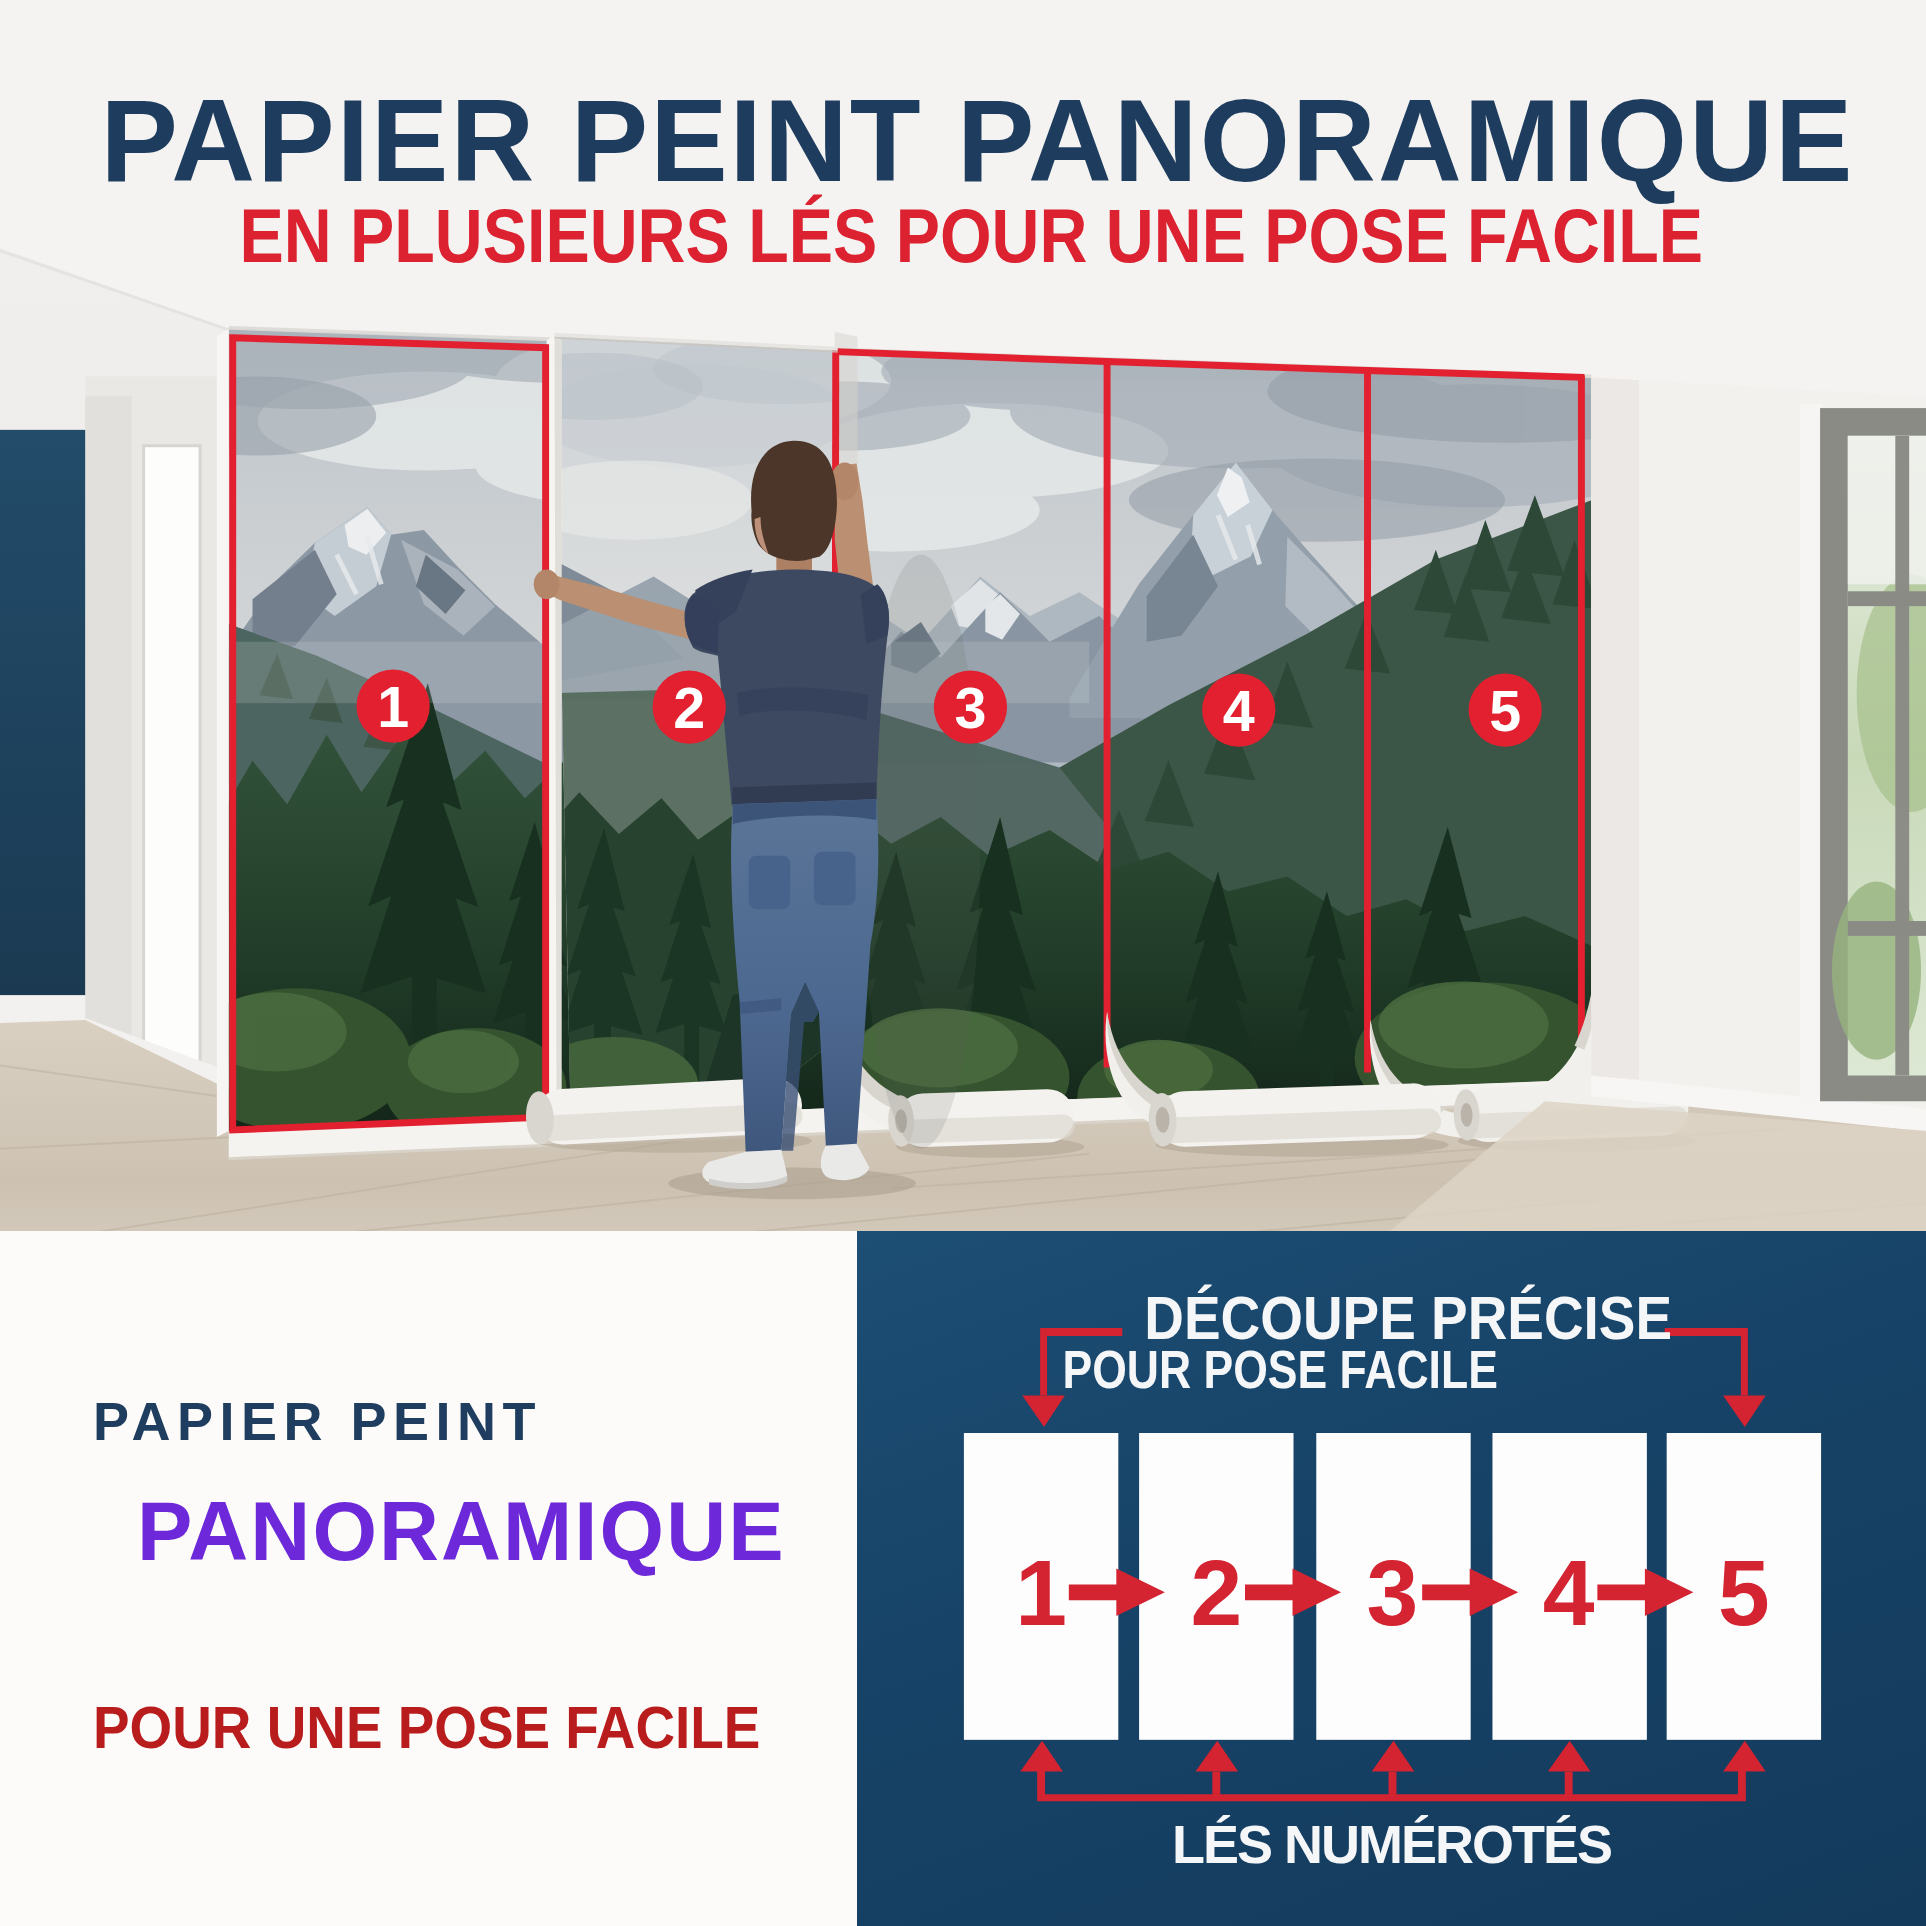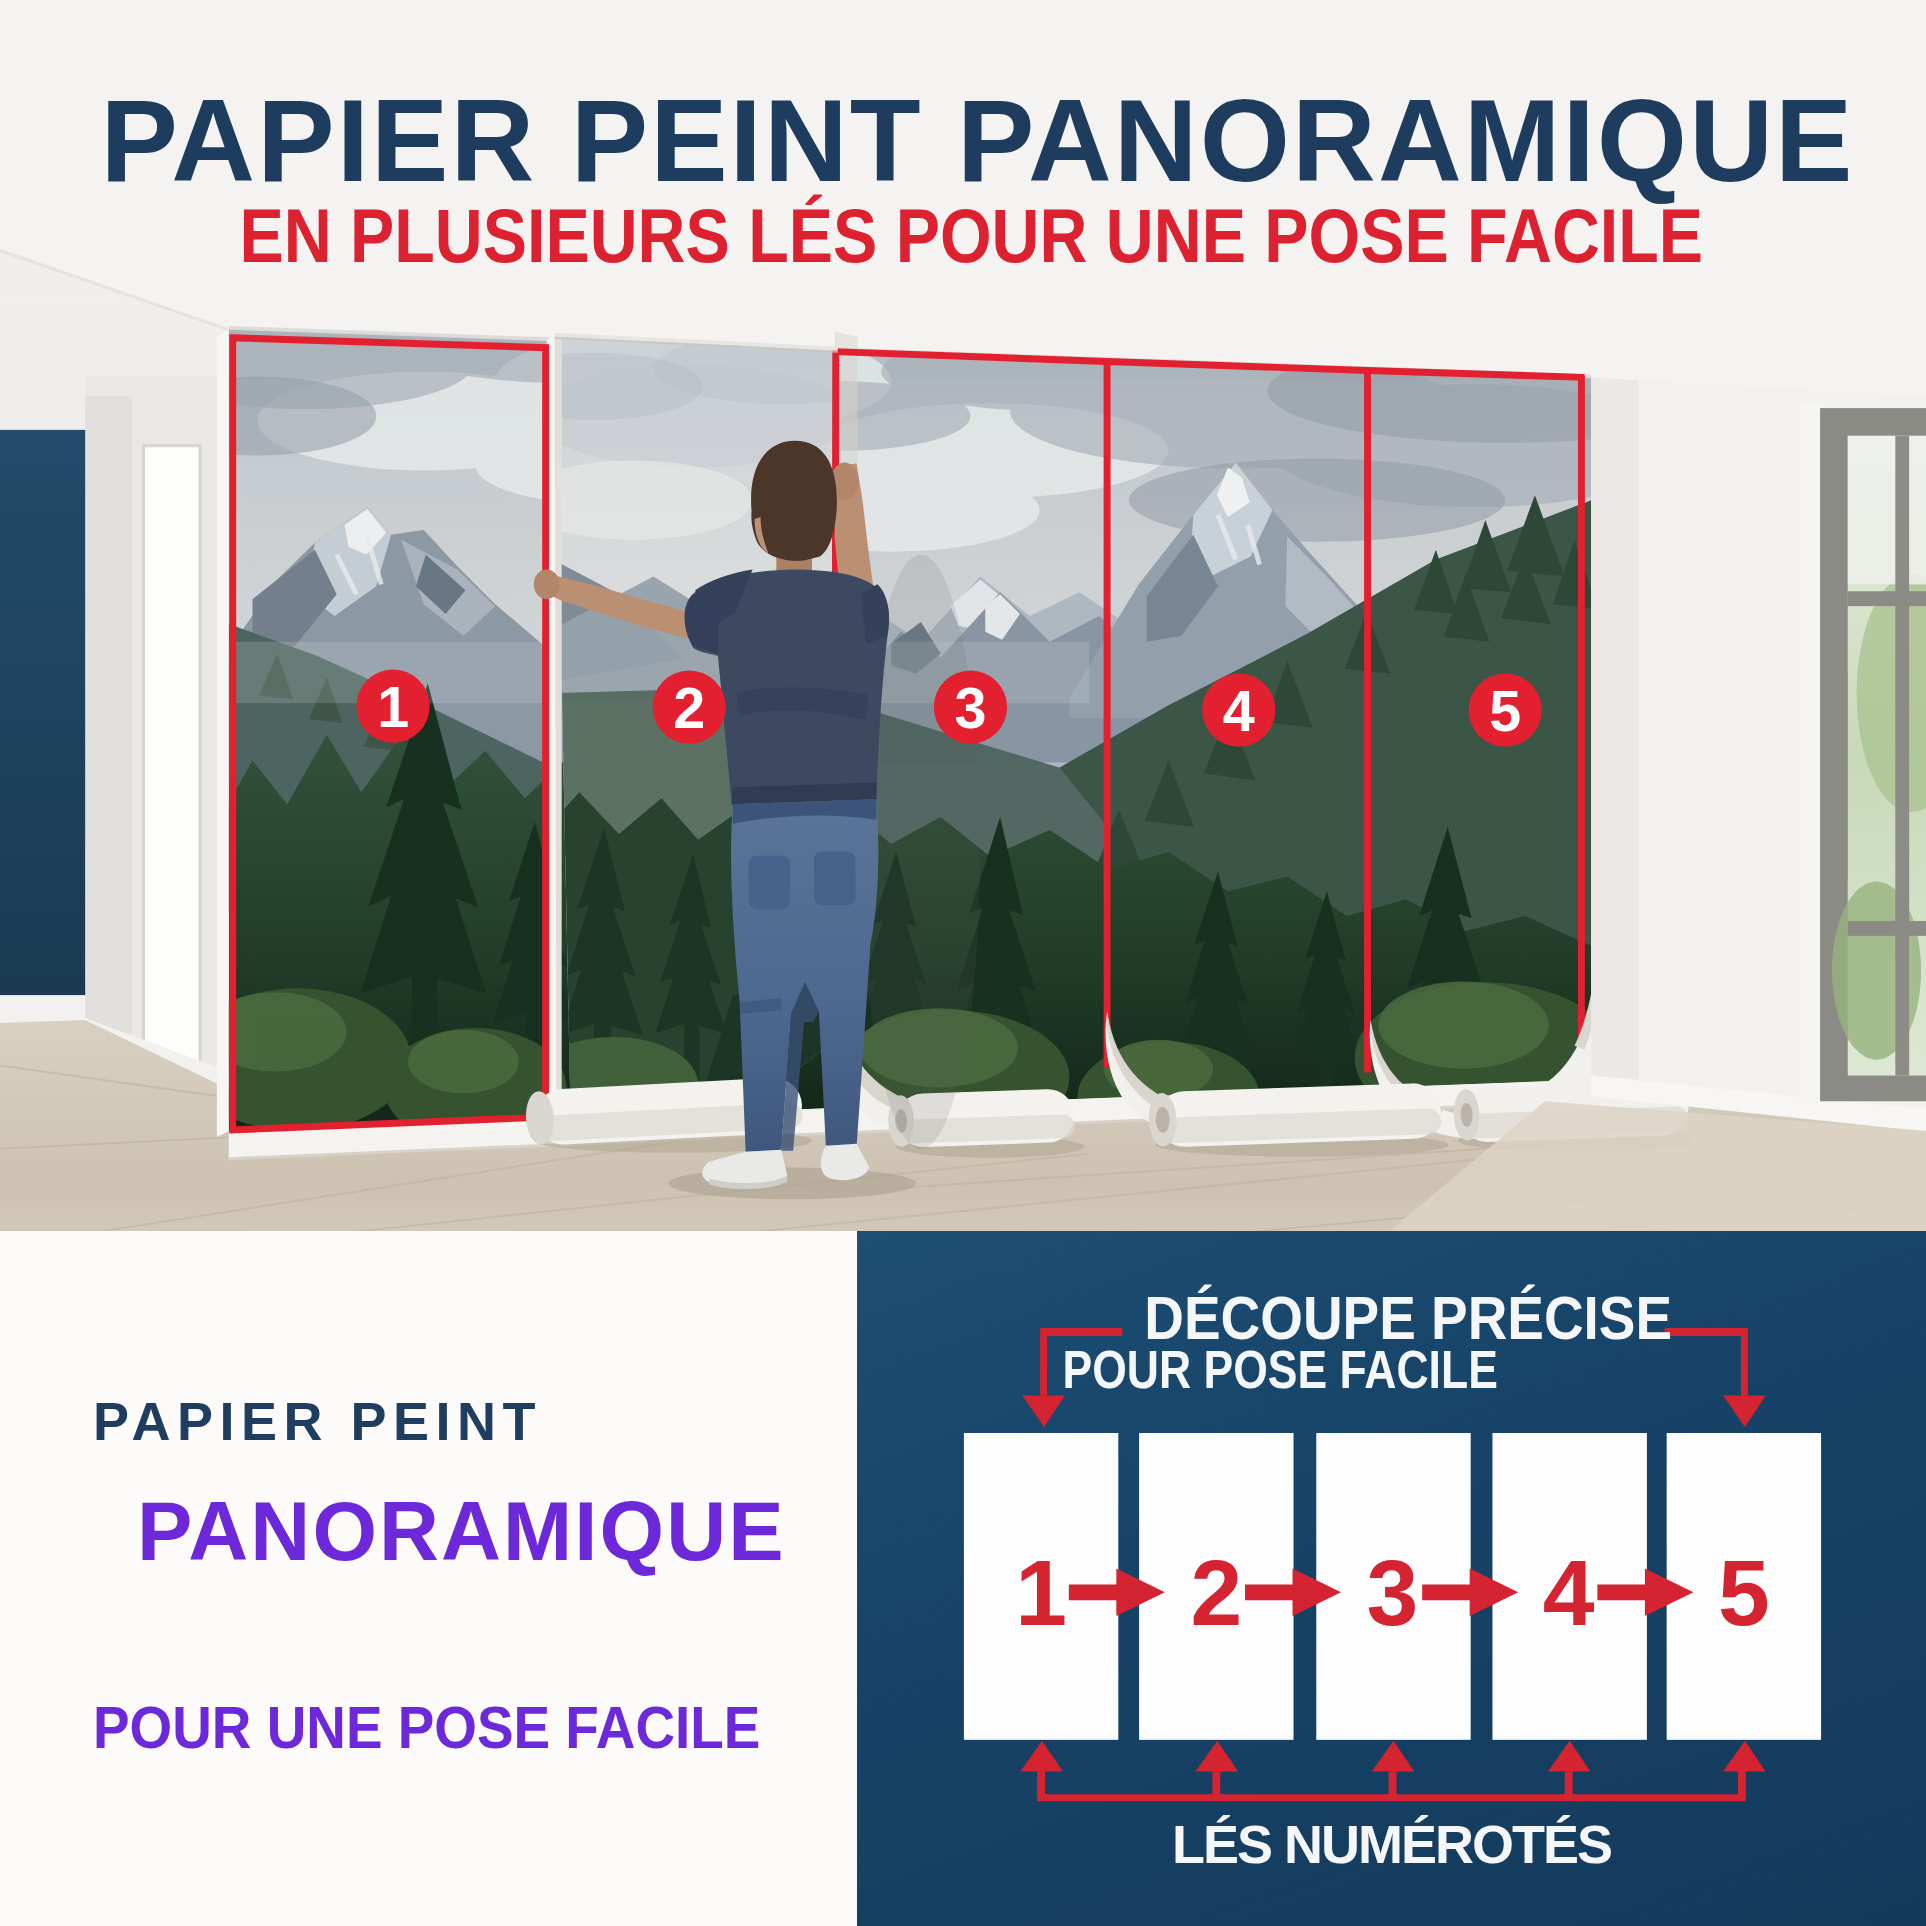--- a/index.html
+++ b/index.html
@@ -5,21 +5,21 @@
 #page{position:relative;width:1927px;height:1927px;overflow:hidden;background:#fbfaf8;font-family:"Liberation Sans",sans-serif;}
 #photo{position:absolute;left:0;top:0;}
 .txt{position:absolute;font-weight:bold;white-space:pre;line-height:1;}
 #t1{left:14px;right:-14px;top:83px;text-align:center;font-size:116px;letter-spacing:2.1px;color:#1d3c5e;}
 #t2{left:8px;right:-8px;top:198px;text-align:center;font-size:76px;color:#dc2130;}
 #t2 span{display:inline-block;transform:scaleX(0.873);transform-origin:center;}
 #bl{position:absolute;left:0;top:1231px;width:857px;height:696px;background:#fcfbf9;}
 #blt1{left:93px;top:1394px;font-size:54px;letter-spacing:6.5px;color:#1e3d5f;}
 #blt2{left:93px;top:1490px;font-size:83px;letter-spacing:2.1px;color:#6d28d9;margin-left:44px;}
 #blt3{left:95px;top:1612px;font-size:68px;letter-spacing:0px;color:#d6202e;}
-#blt4{left:93px;top:1698px;font-size:60px;color:#6d28d9;}
+#blt4{left:93px;top:1698px;font-size:60px;color:#b91c1c;}
 #blt4 span{display:inline-block;transform:scaleX(0.914);transform-origin:left;}
 #br{position:absolute;left:857px;top:1231px;width:1069px;height:696px;background:linear-gradient(160deg,#1d4e74 0%,#174368 40%,#133a5b 100%);}
 #brt1{left:874px;width:1069px;top:1288px;text-align:center;font-size:61px;color:#f4f6f8;}
 #brt1 span{display:inline-block;transform:scaleX(0.90);transform-origin:center;}
 #brt2{left:857px;width:846px;top:1343px;text-align:center;font-size:53px;color:#f4f6f8;}
 #brt2 span{display:inline-block;transform:scaleX(0.84);transform-origin:center;}
 #brt3{left:857px;width:1069px;top:1817px;text-align:center;font-size:54px;letter-spacing:-2px;color:#f4f6f8;}
 #dsvg{position:absolute;left:857px;top:1231px;}
 </style></head><body>
 <div id="page">

